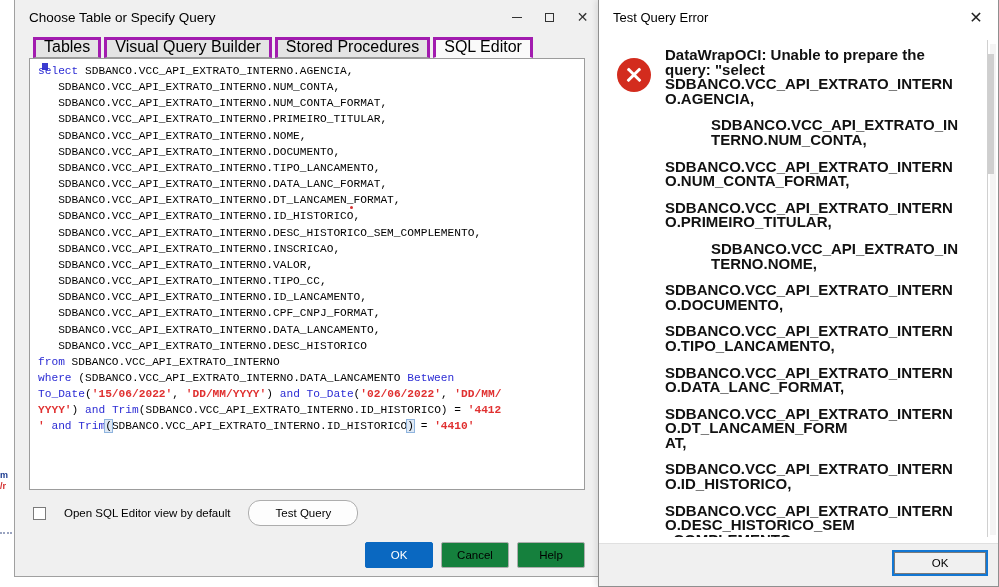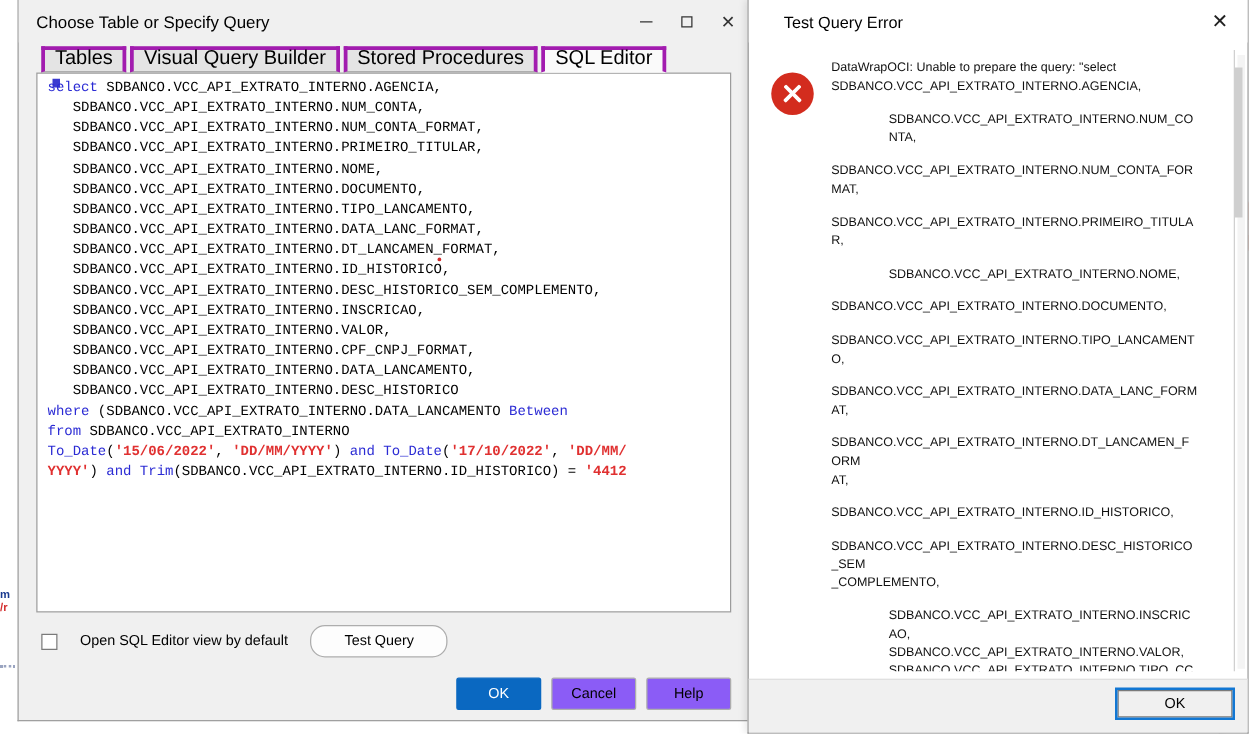--- a/index.html
+++ b/index.html
@@ -119,30 +119,30 @@
     text-align:center;
   }
   .btn-test { min-width:110px; padding:6px 10px; }
   .footer-row2 {
     display:flex; justify-content:flex-end; gap:8px; margin-top:16px; padding-right:0px;
   }
   .btn-primary {
     background:#0a68c1; border:1px solid #0a68c1; color:#fff; min-width:68px;
     padding:6px 10px; font-size:11.5px; border-radius:2px;
   }
-  .btn-flat { min-width:68px; padding:6px 10px; border-radius:2px; background:#8b5cf6; }
+  .btn-flat { min-width:68px; padding:6px 10px; border-radius:2px; background:#15803d; }
 
   
   .err-dialog {
     position:absolute; left:598px; top:0; width:401px; height:587px;
     background:#ffffff; border:1px solid #8f8f8f; border-top:none;
     display:flex; flex-direction:column; box-shadow:-2px 0 6px rgba(0,0,0,0.10);
   }
   .err-titlebar {
-    flex:0 0 34px; display:flex; align-items:center; padding-left:28px;
+    flex:0 0 34px; display:flex; align-items:center; padding-left:14px;
     background:#ffffff; position:relative;
   }
   .err-title { font-size:13px; color:#000; }
   .err-close {
     position:absolute; right:0; top:0; width:44px; height:34px;
     display:flex; align-items:center; justify-content:center;
     font-size:16px; color:#222; cursor:default;
   }
 
   .err-content {
@@ -154,22 +154,22 @@
     background:#d32c1e; position:relative; margin-top:10px; margin-right:14px;
   }
   .err-icon::before, .err-icon::after {
     content:""; position:absolute; left:50%; top:50%; width:18px; height:3.4px;
     background:#fff; border-radius:1px; transform-origin:center;
   }
   .err-icon::before { transform:translate(-50%,-50%) rotate(45deg); }
   .err-icon::after  { transform:translate(-50%,-50%) rotate(-45deg); }
 
   .err-text {
-    flex:1 1 auto; min-width:0; font-size:10px; line-height:14.6px;
-    color:#111; font-weight:normal; padding-right:28px; overflow:hidden;
+    flex:1 1 auto; min-width:0; font-size:15px; line-height:14.6px;
+    color:#111; font-weight:bold; padding-right:28px; overflow:hidden;
   }
   .err-p { margin:0 0 12px 0; white-space:pre-wrap; word-break:break-word; }
   .err-p.indent { padding-left:46px; }
 
   .err-scroll-track {
     position:absolute; right:2px; top:10px; width:6px; bottom:8px;
     background:#f4f4f4;
   }
   .err-scroll-thumb {
     position:absolute; right:2px; top:10px; width:6px; height:120px;
@@ -245,27 +245,30 @@
             <div class="sql-line"><span>   SDBANCO.VCC_API_EXTRATO_INTERNO.PRIMEIRO_TITULAR,</span></div>
             <div class="sql-line"><span>   SDBANCO.VCC_API_EXTRATO_INTERNO.NOME,</span></div>
             <div class="sql-line"><span>   SDBANCO.VCC_API_EXTRATO_INTERNO.DOCUMENTO,</span></div>
             <div class="sql-line"><span>   SDBANCO.VCC_API_EXTRATO_INTERNO.TIPO_LANCAMENTO,</span></div>
             <div class="sql-line"><span>   SDBANCO.VCC_API_EXTRATO_INTERNO.DATA_LANC_FORMAT,</span></div>
             <div class="sql-line"><span>   SDBANCO.VCC_API_EXTRATO_INTERNO.DT_LANCAMEN_FORMAT,</span></div>
             <div class="sql-line"><span>   SDBANCO.VCC_API_EXTRATO_INTERNO.ID_HISTORICO,</span></div>
             <div class="sql-line"><span>   SDBANCO.VCC_API_EXTRATO_INTERNO.DESC_HISTORICO_SEM_COMPLEMENTO,</span></div>
             <div class="sql-line"><span>   SDBANCO.VCC_API_EXTRATO_INTERNO.INSCRICAO,</span></div>
             <div class="sql-line"><span>   SDBANCO.VCC_API_EXTRATO_INTERNO.VALOR,</span></div>
+            <div class="sql-line"><span>   SDBANCO.VCC_API_EXTRATO_INTERNO.TIPO_CC,</span></div>
+            <div class="sql-line"><span>   SDBANCO.VCC_API_EXTRATO_INTERNO.ID_LANCAMENTO,</span></div>
             <div class="sql-line"><span>   SDBANCO.VCC_API_EXTRATO_INTERNO.CPF_CNPJ_FORMAT,</span></div>
             <div class="sql-line"><span>   SDBANCO.VCC_API_EXTRATO_INTERNO.DATA_LANCAMENTO,</span></div>
             <div class="sql-line"><span>   SDBANCO.VCC_API_EXTRATO_INTERNO.DESC_HISTORICO</span></div>
+            <div class="sql-line"><span class="kw">from </span><span>SDBANCO.VCC_API_EXTRATO_INTERNO</span></div>
             <div class="sql-line"><span class="kw">where </span><span>(SDBANCO.VCC_API_EXTRATO_INTERNO.DATA_LANCAMENTO </span><span class="kw">Between</span></div>
-            <div class="sql-line"><span class="kw">from </span><span>SDBANCO.VCC_API_EXTRATO_INTERNO</span></div>
-            <div class="sql-line"><span class="fn">To_Date</span><span>(</span><span class="str">'15/06/2022'</span><span>, </span><span class="str">'DD/MM/YYYY'</span><span>) </span><span class="kw">and </span><span class="fn">To_Date</span><span>(</span><span class="str">'17/10/2022'</span><span>, </span><span class="str">'DD/MM/</span></div>
+            <div class="sql-line"><span class="fn">To_Date</span><span>(</span><span class="str">'15/06/2022'</span><span>, </span><span class="str">'DD/MM/YYYY'</span><span>) </span><span class="kw">and </span><span class="fn">To_Date</span><span>(</span><span class="str">'02/06/2022'</span><span>, </span><span class="str">'DD/MM/</span></div>
             <div class="sql-line"><span class="str">YYYY'</span><span>) </span><span class="kw">and </span><span class="fn">Trim</span><span>(SDBANCO.VCC_API_EXTRATO_INTERNO.ID_HISTORICO) = </span><span class="str">'4412</span></div>
+            <div class="sql-line"><span class="str">' </span><span class="kw">and </span><span class="fn">Trim</span><span class="sel-paren">(</span><span>SDBANCO.VCC_API_EXTRATO_INTERNO.ID_HISTORICO</span><span class="sel-paren">)</span><span> = </span><span class="str">'4410'</span></div>
           </div>
         <div class="red-dot"></div>
       </div>
     </div>
 
     <div class="md-footer">
       <div class="footer-row1">
         <label class="chk-wrap">
           <span class="chk-box"></span>
           <span>Open SQL Editor view by default</span>

